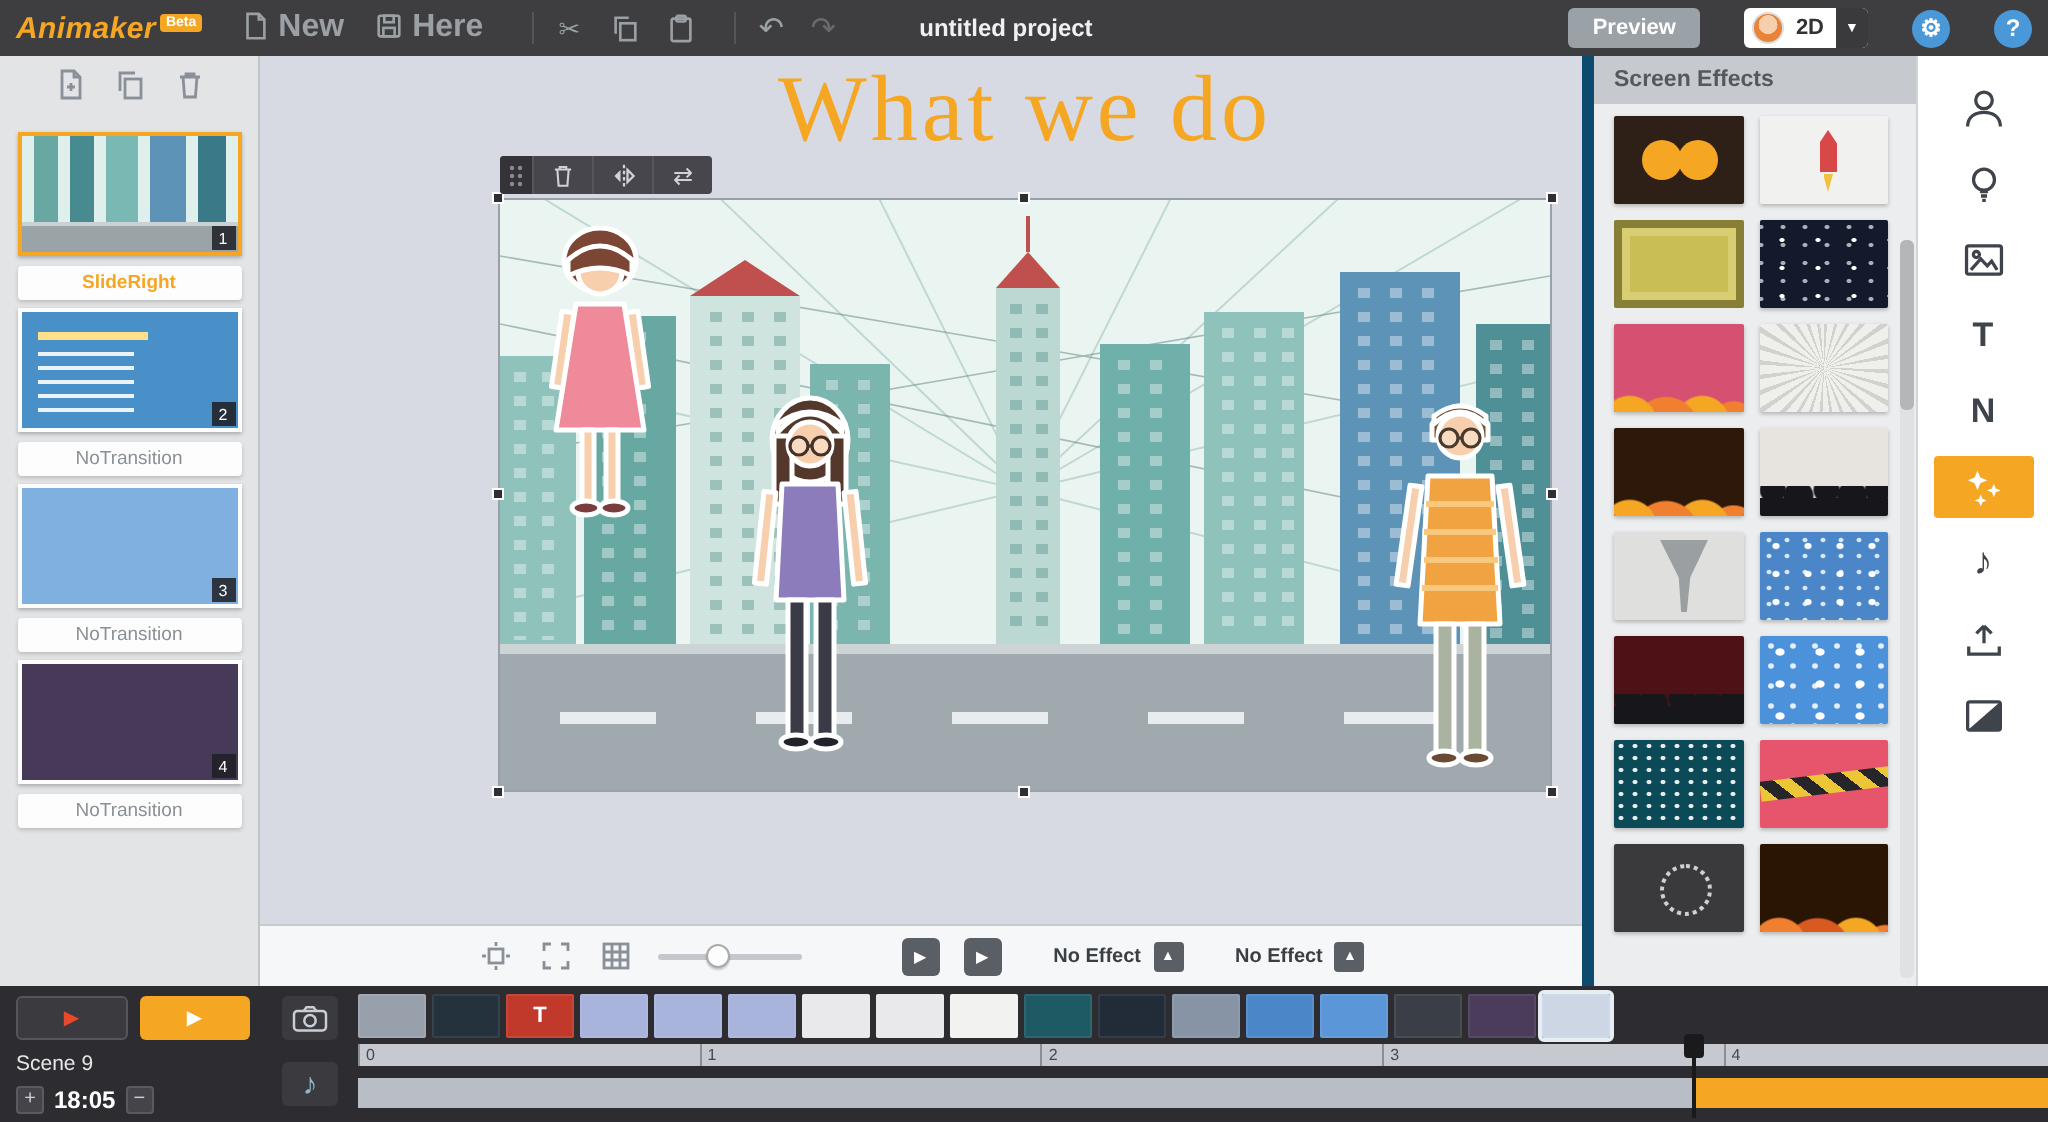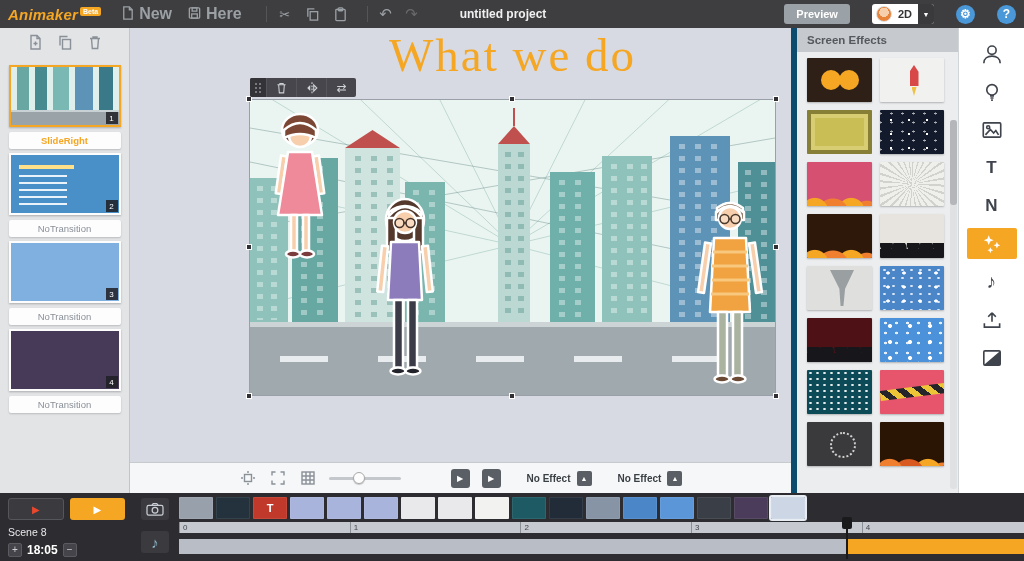--- a/index.html
+++ b/index.html
@@ -528,21 +528,21 @@
         </span>
     </nav>
   </div>
 
   <footer class="timeline">
     <div class="tl-left">
       <div class="tl-buttons">
         <span class="tl-play scene">▶</span>
         <span class="tl-play project">▶</span>
       </div>
-      <span class="tl-scene-label">Scene 8</span>
+      <span class="tl-scene-label">Scene 9</span>
       <div class="tl-time-row">
         <span class="tl-time-btn">+</span>
         <span class="tl-time-value">18:05</span>
         <span class="tl-time-btn">−</span>
       </div>
     </div>
     <div class="tl-media">
       <span class="media-tile">
           <svg width="20" height="16" viewBox="0 0 22 18">
             <rect x="2" y="5" width="18" height="11" rx="2"></rect>

